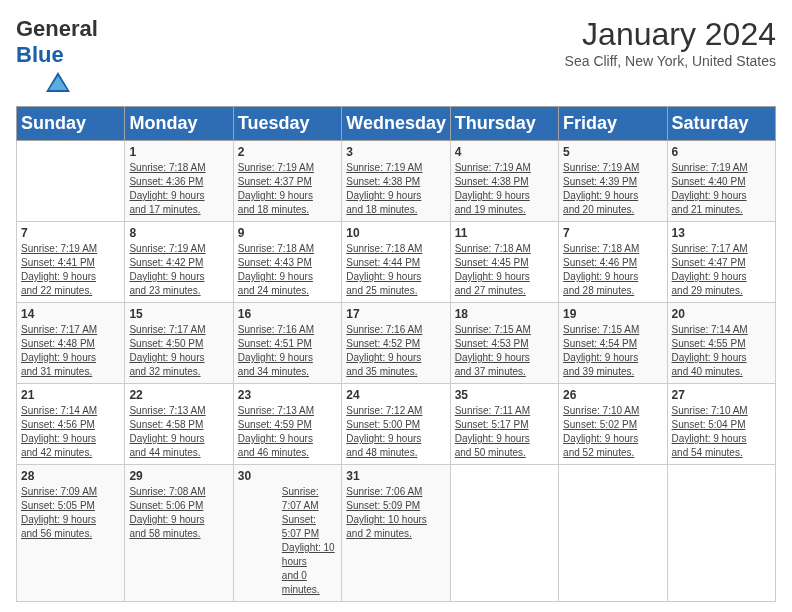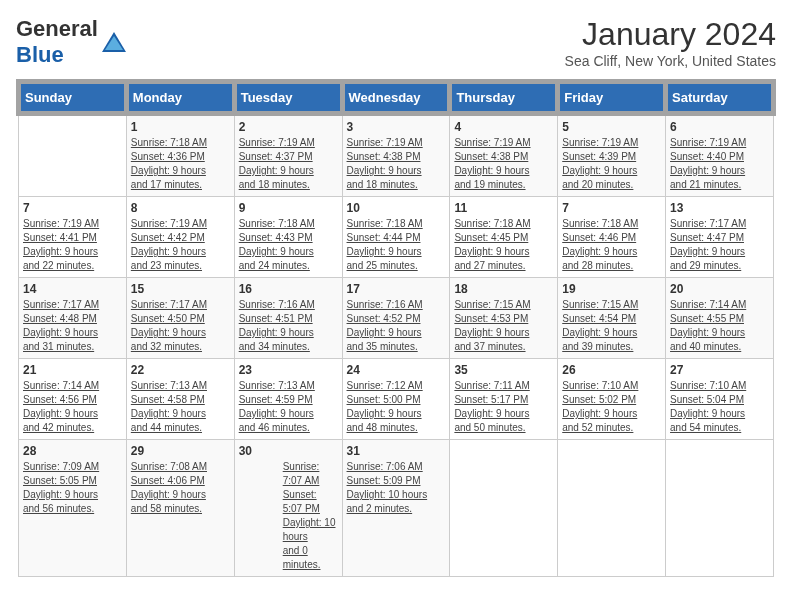--- a/index.html
+++ b/index.html
@@ -42,25 +42,25 @@
       color: #555;
     }
     table {
       width: 100%;
       border-collapse: collapse;
       table-layout: fixed;
     }
     thead tr th {
       background-color: #2e6db4;
       color: #fff;
-      font-size: 13px;
+      font-size: 18px;
       font-weight: bold;
       padding: 6px 4px;
       text-align: left;
-      border: 5px solid #a3a3a3;
+      border: 1px solid #a3a3a3;
     }
     tbody tr td {
       vertical-align: top;
       border: 1px solid #ccc;
       padding: 4px 4px;
       font-size: 10px;
       color: #333;
       background: #fff;
       height: 80px;
     }
@@ -84,21 +84,21 @@
     }
     .empty { background: #fff !important; }
   </style>
 </head>
 <body>
 
 <div class="container">
   <div class="header">
     <div class="logo">
       <div>
-        <div style="display:flex;align-items:center;">
+        <div style="display:flex;align-items:center;flex-direction:column;">
           <span style="font-size:22px;font-weight:bold;color:#333;">
             General<br><span style="color:#1a5fa8;">Blue</span>
           </span>
           <svg class="logo-icon" viewBox="0 0 28 28" width="36" height="36">
             <polygon points="14,4 26,24 2,24" fill="#1a5fa8"></polygon>
             <polygon points="14,8 23,22 5,22" fill="#5baee0"></polygon>
           </svg>
         </div>
       </div>
     </div>
@@ -323,21 +323,21 @@
           <td>
             <span class="day-num">28</span>
             <div class="day-info" style="white-space: pre-line;">Sunrise: 7:09 AM
 Sunset: 5:05 PM
 Daylight: 9 hours
 and 56 minutes.</div>
           </td>
           <td>
             <span class="day-num">29</span>
             <div class="day-info" style="white-space: pre-line;">Sunrise: 7:08 AM
-Sunset: 4:06 PM
+Sunset: 5:06 PM
 Daylight: 9 hours
 and 58 minutes.</div>
           </td>
           <td>
             <span class="day-num">30</span>
             <div class="day-info" style="white-space: pre-line; margin-left: 44px;">Sunrise: 7:07 AM
 Sunset: 5:07 PM
 Daylight: 10 hours
 and 0 minutes.</div>
           </td>

